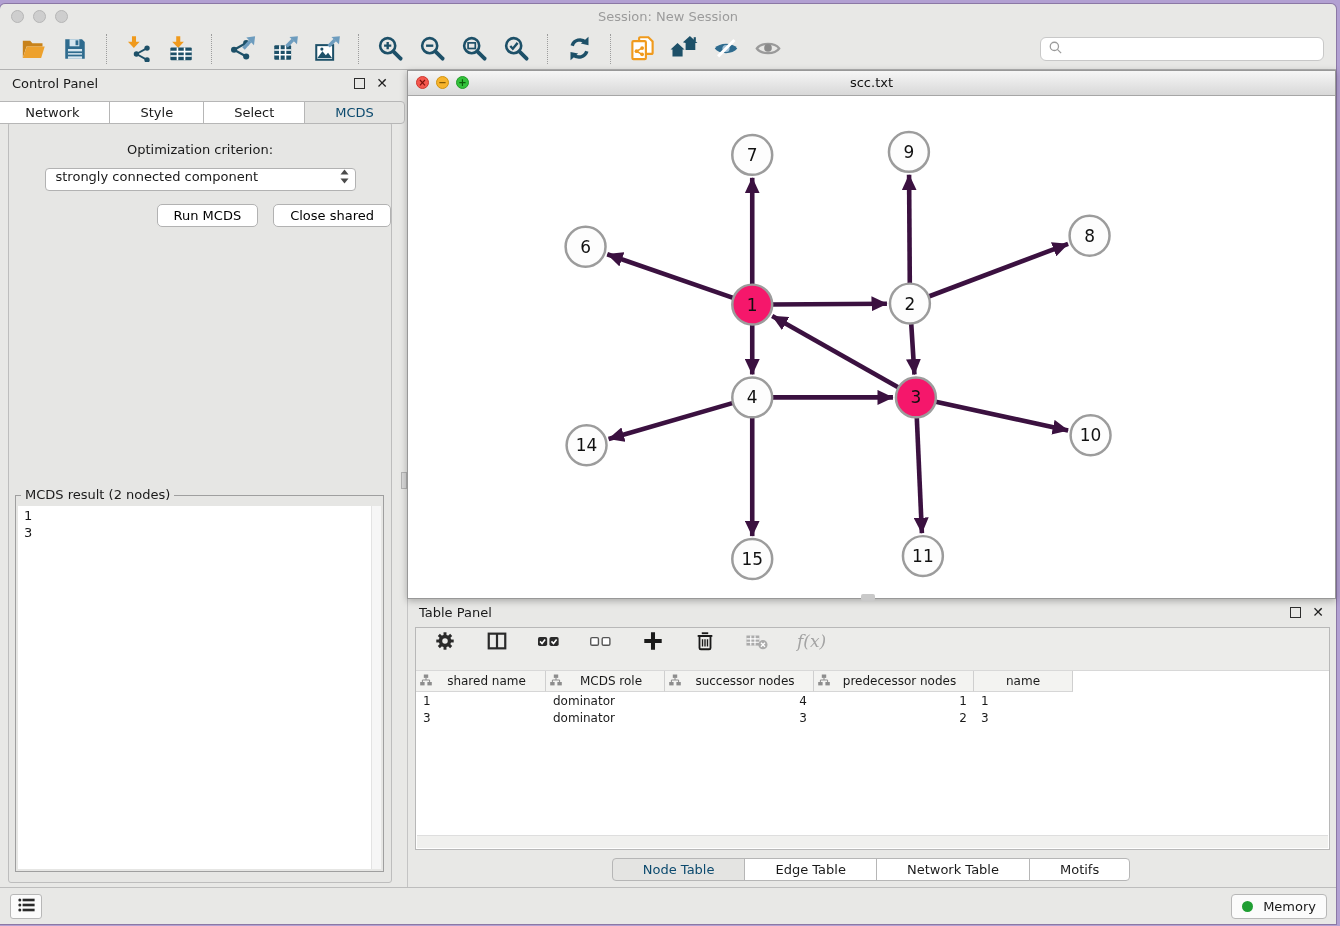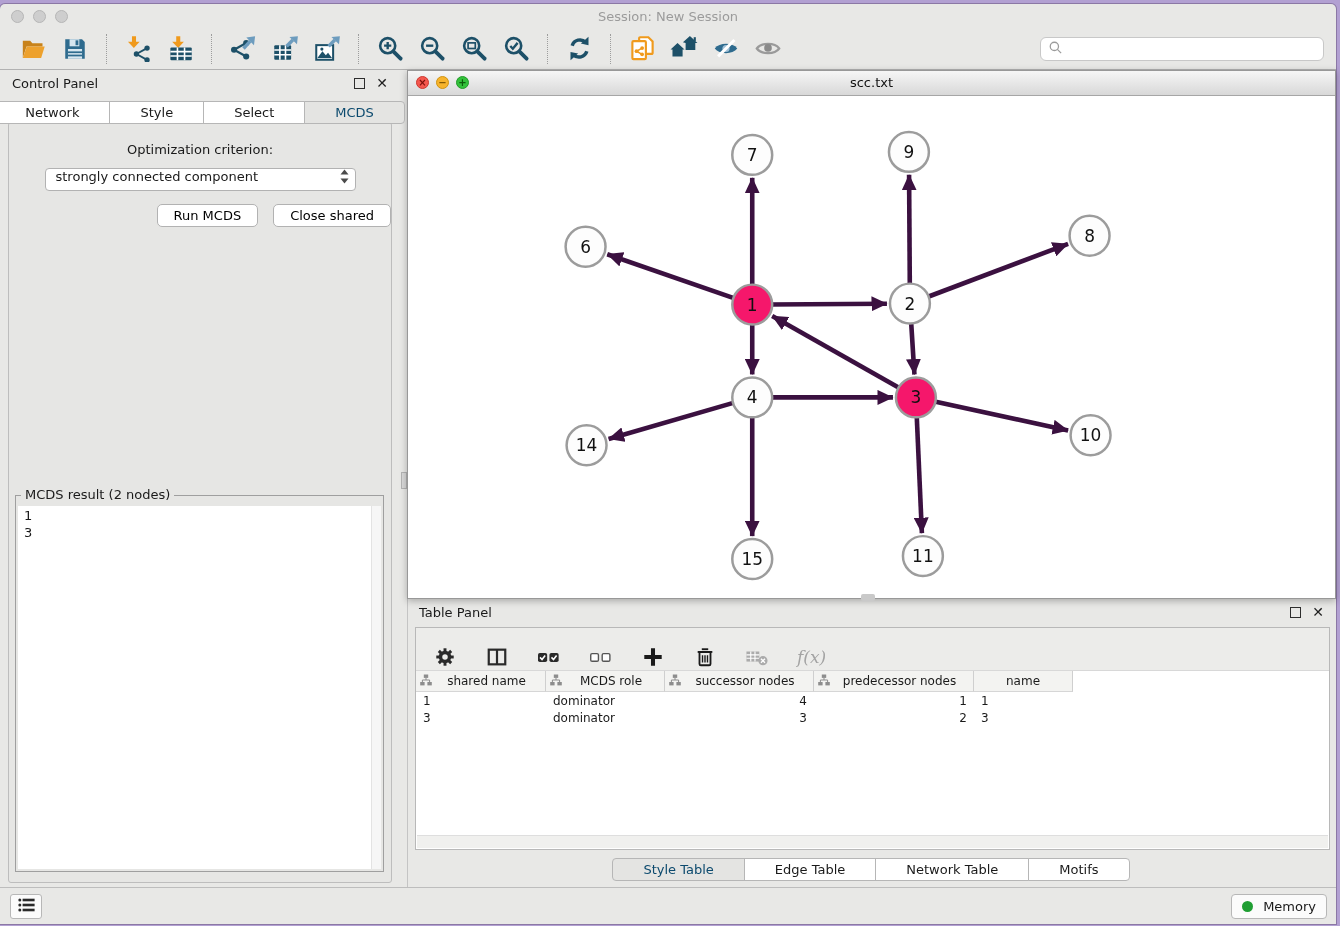--- a/index.html
+++ b/index.html
@@ -60,21 +60,21 @@
   .nl.red{background:#f4574e;border:1px solid #ce372e;color:#7e100a}
   .nl.yellow{background:#f7b42c;border:1px solid #d1930f;color:#7d5400}
   .nl.green{background:#33c13b;border:1px solid #219b28;color:#0b5d0b}
   .canvas{position:absolute;left:0;top:25px;right:0;bottom:0}
   .canvas svg{width:100%;height:100%;display:block}
   .split-handle{position:absolute;left:861px;top:524px;width:14px;height:7px;background:#c9c9c9;
                 border-radius:2px;z-index:5}
   
   .tp{position:absolute;left:407px;top:529px;width:929px;bottom:0}
   .tp-inner{position:absolute;left:8px;right:6px;top:28px;bottom:38px;background:#fff;border:1px solid #b8b8b8}
-  .tp-toolbar{height:42px;display:flex;align-items:flex-end;gap:28px;padding:0 17px;background:#ececea;
+  .tp-toolbar{height:42px;display:flex;align-items:flex-start;gap:28px;padding:0 17px;background:#ececea;
               border-bottom:1px solid #d8d8d8}
   .tp-btn{display:flex;align-items:center;justify-content:center;min-width:24px;height:26px}
   .fx{font-family:"DejaVu Serif","Liberation Serif",serif;font-style:italic;font-size:17px;color:#a3a3a3}
   .thead{display:flex;height:21px}
   .th{display:flex;align-items:center;box-sizing:border-box;background:#f3f3f1;border-right:1px solid #cfcfcf;
       border-bottom:1px solid #d6d6d6;padding:0 4px;font-size:12px}
   .th .lbl{flex:1;text-align:center;white-space:nowrap;overflow:hidden}
   .trow{display:flex;height:16px;font-size:12px;align-items:center;margin-top:1px}
   .td{box-sizing:border-box;padding:0 7px;overflow:hidden;white-space:nowrap}
   .td.right{text-align:right}
@@ -504,21 +504,21 @@
                 <div class="td" style="width: 130px;">3</div>
                 <div class="td" style="width: 119px;">dominator</div>
                 <div class="td right" style="width: 149px;">3</div>
                 <div class="td right" style="width: 160px;">2</div>
                 <div class="td" style="width: 99px;">3</div>
               </div>
             </div>
           <div class="tp-scroll"></div>
         </div>
         <div class="tp-tabs" id="tp-tabs">
-            <div class="tab selected">Style Table</div>
+            <div class="tab selected">Node Table</div>
             <div class="tab">Edge Table</div>
             <div class="tab">Network Table</div>
             <div class="tab">Motifs</div>
           </div>
       </div>
     </div>
 
     <div class="status">
       <div class="list-btn">
         <span>

